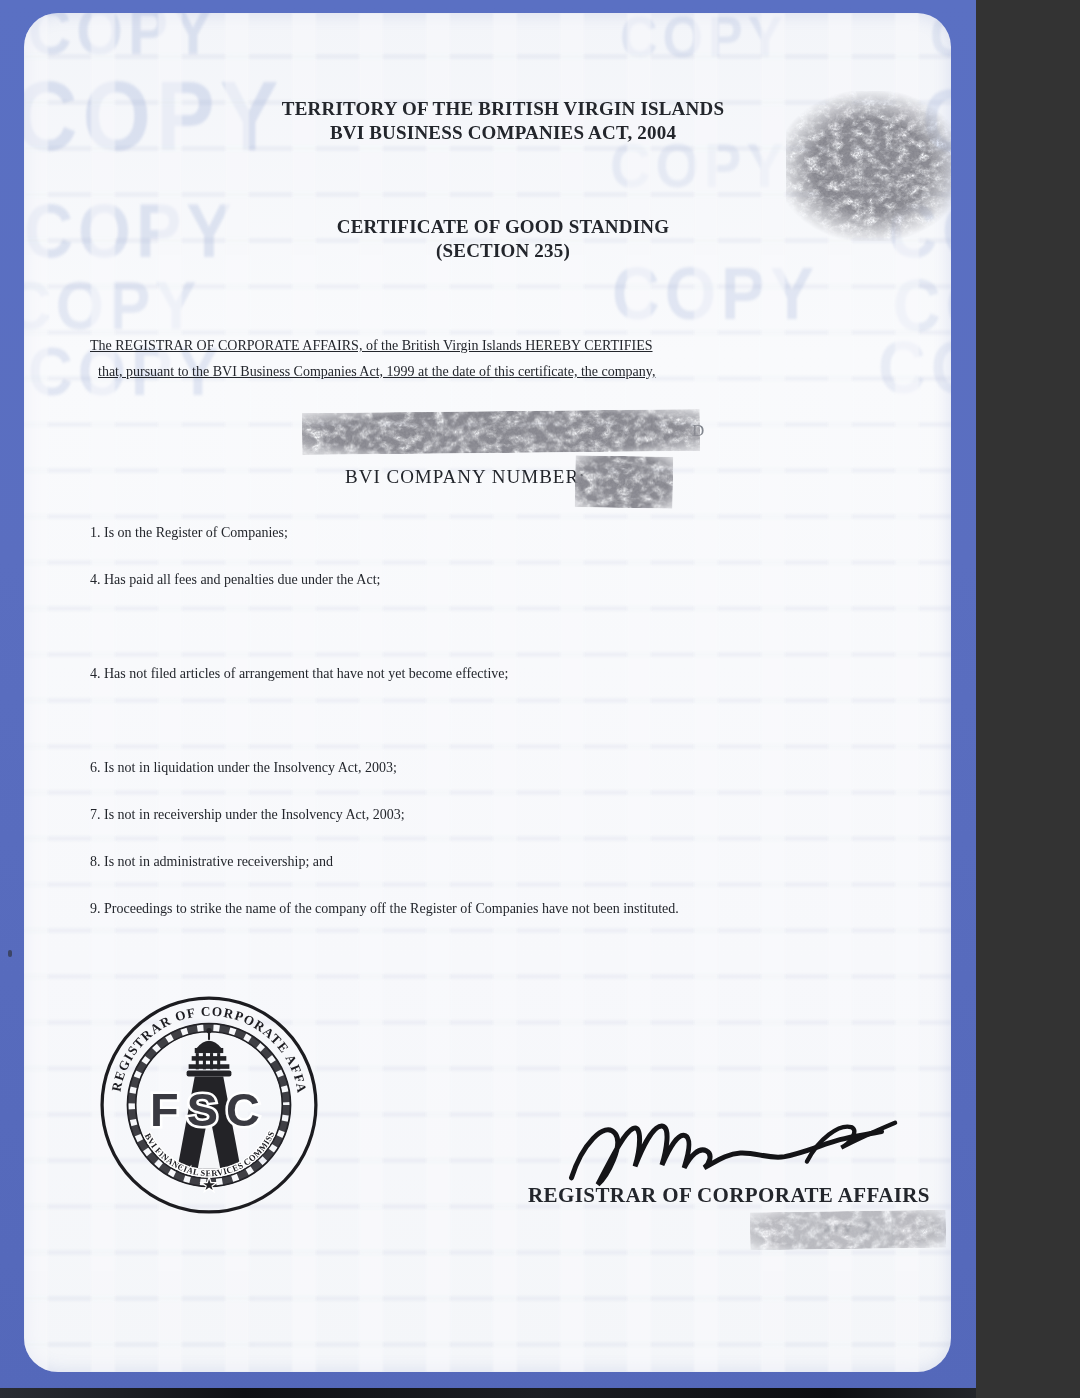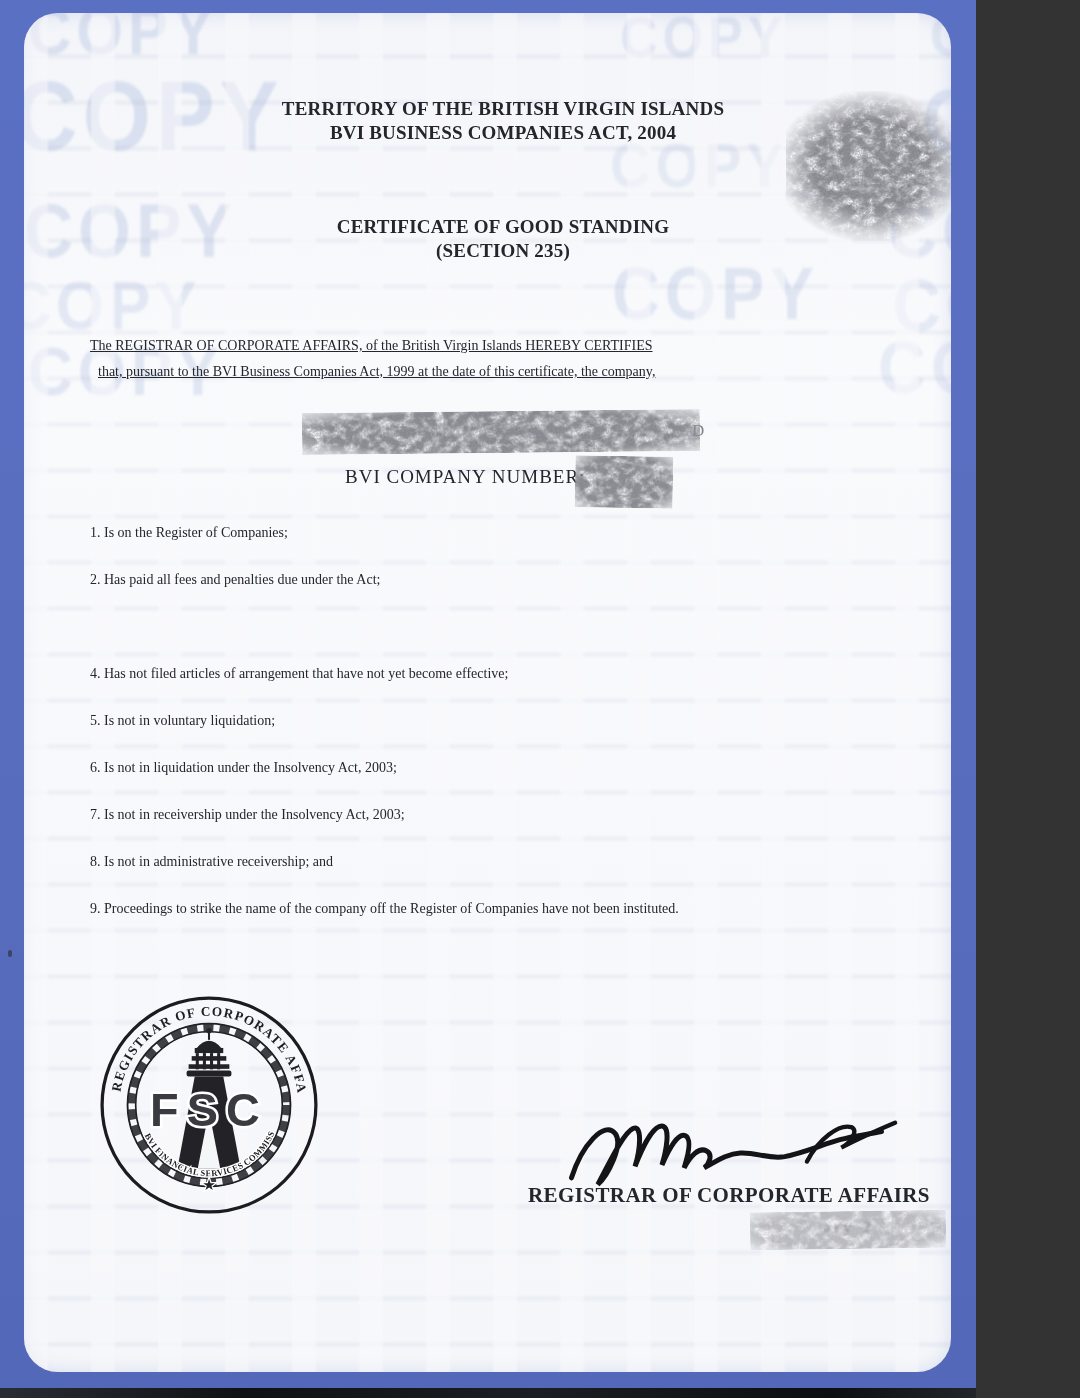--- a/index.html
+++ b/index.html
@@ -109,23 +109,22 @@
         <rect width="398" height="42" filter="url(#noiseB)" opacity="0.7"></rect>
       </svg>
 
       <div class="abs" style="left:321px; top:453px; font-size:19px; letter-spacing:1px">BVI COMPANY NUMBER:</div>
       <svg class="abs smudge fade-bar" style="left:551px; top:443px; transform:rotate(1deg)" width="98" height="52">
         <rect width="98" height="52" filter="url(#noiseA)"></rect>
         <rect width="98" height="52" filter="url(#noiseB)" opacity="0.7"></rect>
       </svg>
 
       <div class="abs item" style="top:507px">1. Is on the Register of Companies;</div>
-      <div class="abs item" style="top:554px">2. Has paid all fees and penalties due under the Act;</div>
+      <div class="abs item" style="top:554px">4. Has paid all fees and penalties due under the Act;</div>
       <div class="abs item" style="top:648px">4. Has not filed articles of arrangement that have not yet become effective;</div>
-      <div class="abs item" style="top:695px">5. Is not in voluntary liquidation;</div>
       <div class="abs item" style="top:742px">6. Is not in liquidation under the Insolvency Act, 2003;</div>
       <div class="abs item" style="top:789px">7. Is not in receivership under the Insolvency Act, 2003;</div>
       <div class="abs item" style="top:836px">8. Is not in administrative receivership; and</div>
       <div class="abs item" style="top:883px">9. Proceedings to strike the name of the company off the Register of Companies have not been instituted.</div>
 
       <svg class="abs" style="left:73px; top:980px" width="224" height="224" viewBox="0 0 220 220">
         <circle cx="110" cy="110" r="105" fill="none" stroke="#1c1c20" stroke-width="3.2"></circle>
         <circle cx="110" cy="110" r="80" fill="none" stroke="#1c1c20" stroke-width="1.8"></circle>
         <circle cx="110" cy="110" r="72" fill="none" stroke="#1c1c20" stroke-width="1.6"></circle>
         <circle cx="110" cy="110" r="76" fill="none" stroke="#26262b" stroke-width="8.5" stroke-dasharray="10 6" opacity=".88"></circle>

